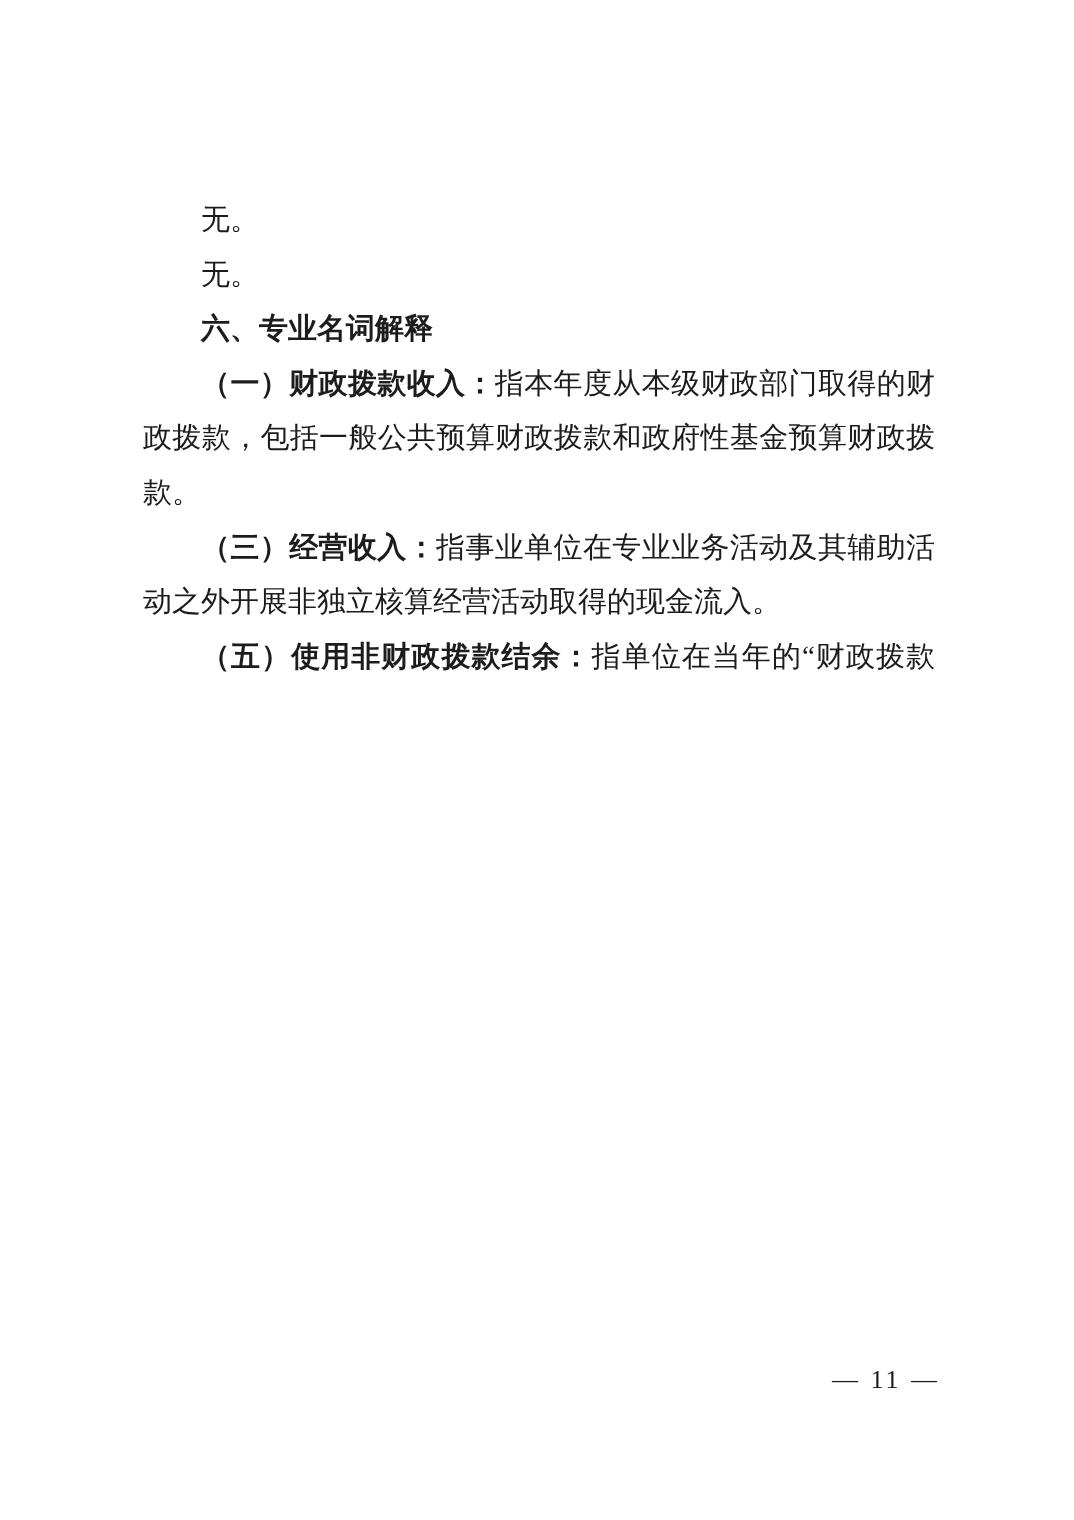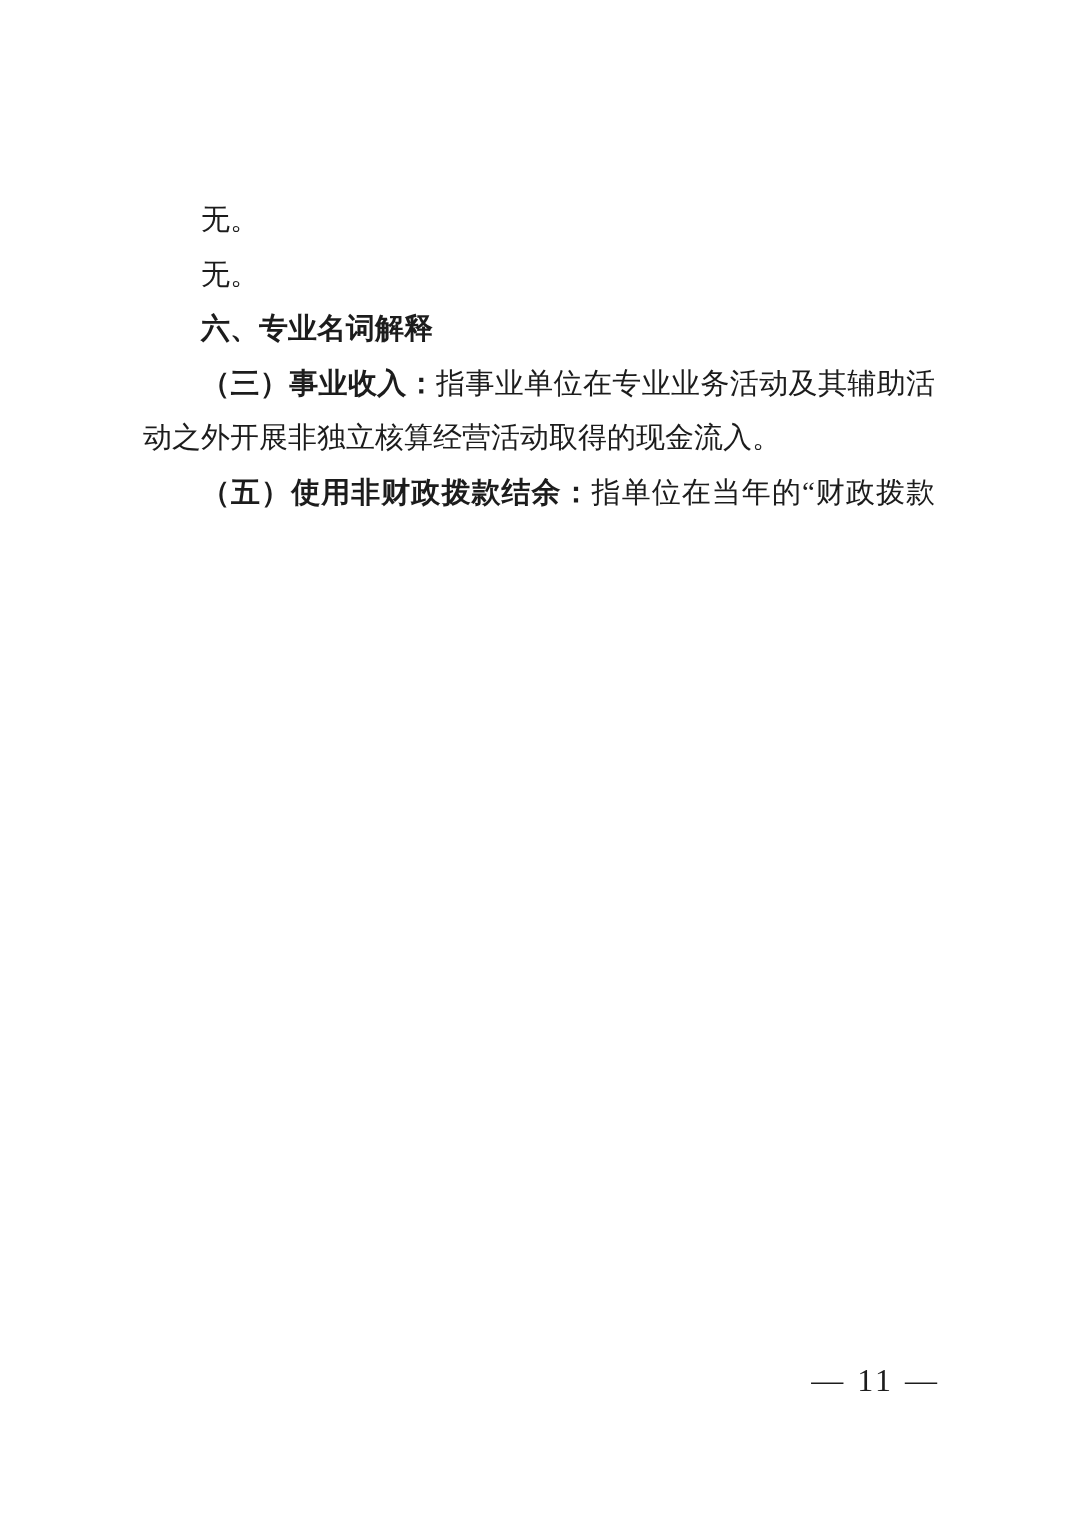--- a/index.html
+++ b/index.html
@@ -40,21 +40,21 @@
   .lead {
     font-weight: bold;
   }
   .fill {
     text-align-last: justify;
   }
   .page-number {
     position: absolute;
     top: 1365px;
     right: 134px;
-    font-size: 32px;
+    font-size: 26px;
     line-height: 30px;
     letter-spacing: 3px;
     color: #1c1c1c;
   }
 </style>
 </head>
 <body>
 
 <div class="page">
 
@@ -66,24 +66,27 @@
 
 
     <p class="para">
       <span>无。</span>
     </p>
 
     <p class="para p-heading">
       <span>六、专业名词解释</span>
     </p>
 
+    <p class="para">
+      <span class="lead">（一）财政拨款收入：</span><span>指本年度从本级财政部门取得的财政拨款，包括一般公共预算财政拨款和政府性基金预算财政拨款。</span>
+    </p>
 
 
     <p class="para">
-      <span class="lead">（三）事业收入：</span><span>指事业单位在专业业务活动及其辅助活动之外开展非独立核算经营活动取得的现金流入。</span>
+      <span class="lead">（三）经营收入：</span><span>指事业单位在专业业务活动及其辅助活动之外开展非独立核算经营活动取得的现金流入。</span>
     </p>
 
 
     <p class="para fill">
       <span class="lead">（五）使用非财政拨款结余：</span><span>指单位在当年的“财政拨款</span>
     </p>
 
   </div>
 
   <div class="page-number">— 11 —</div>

